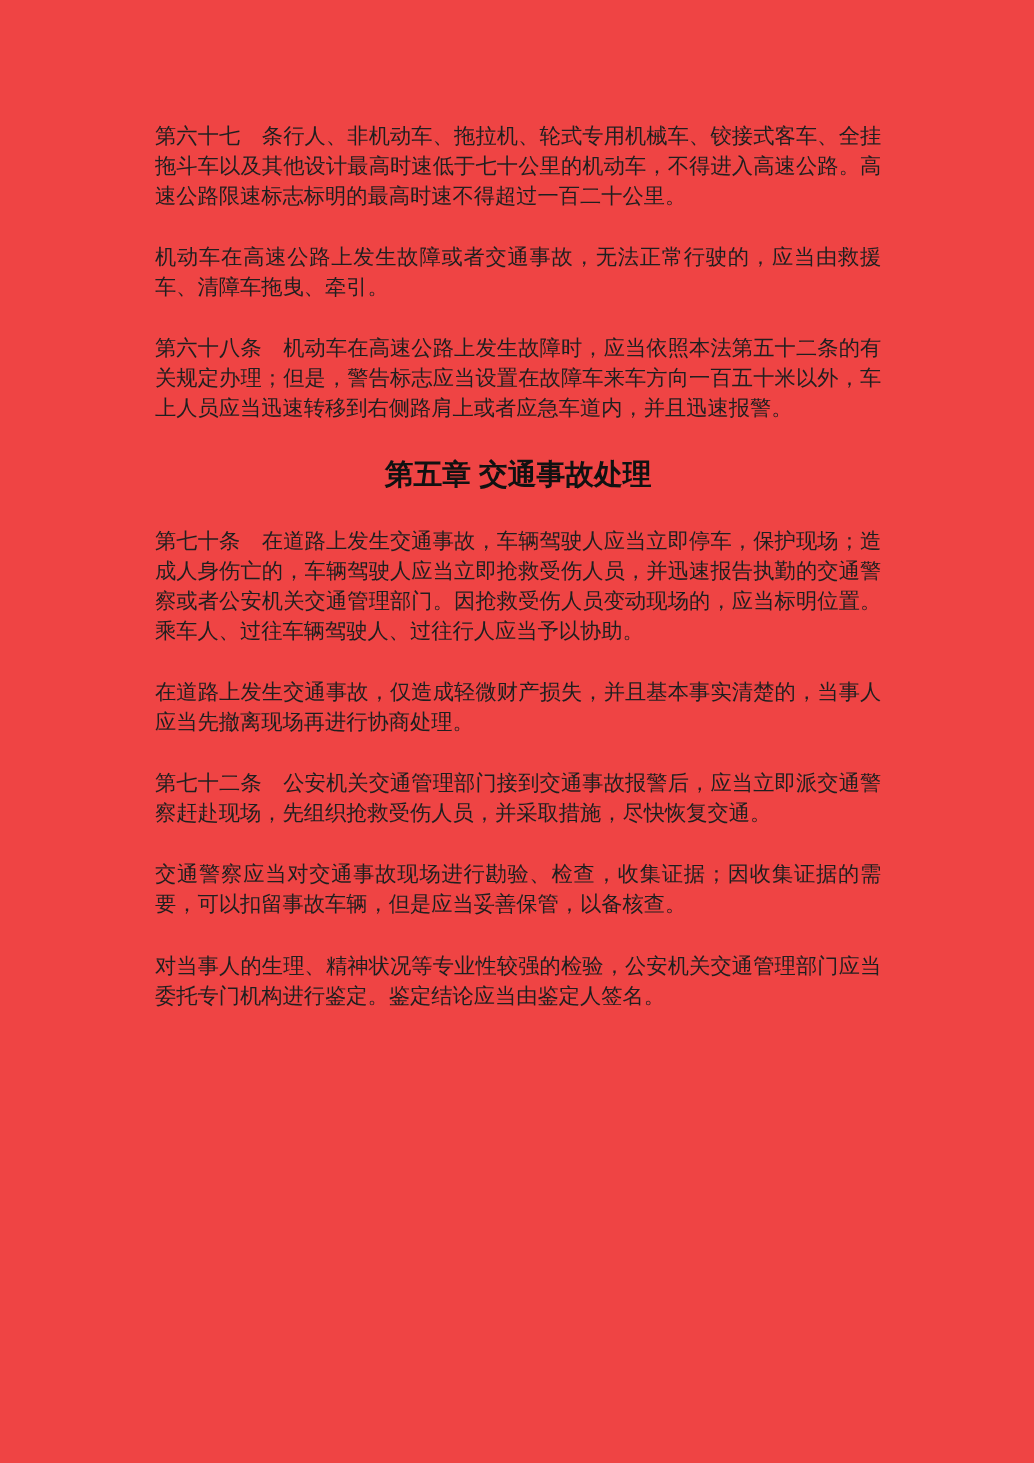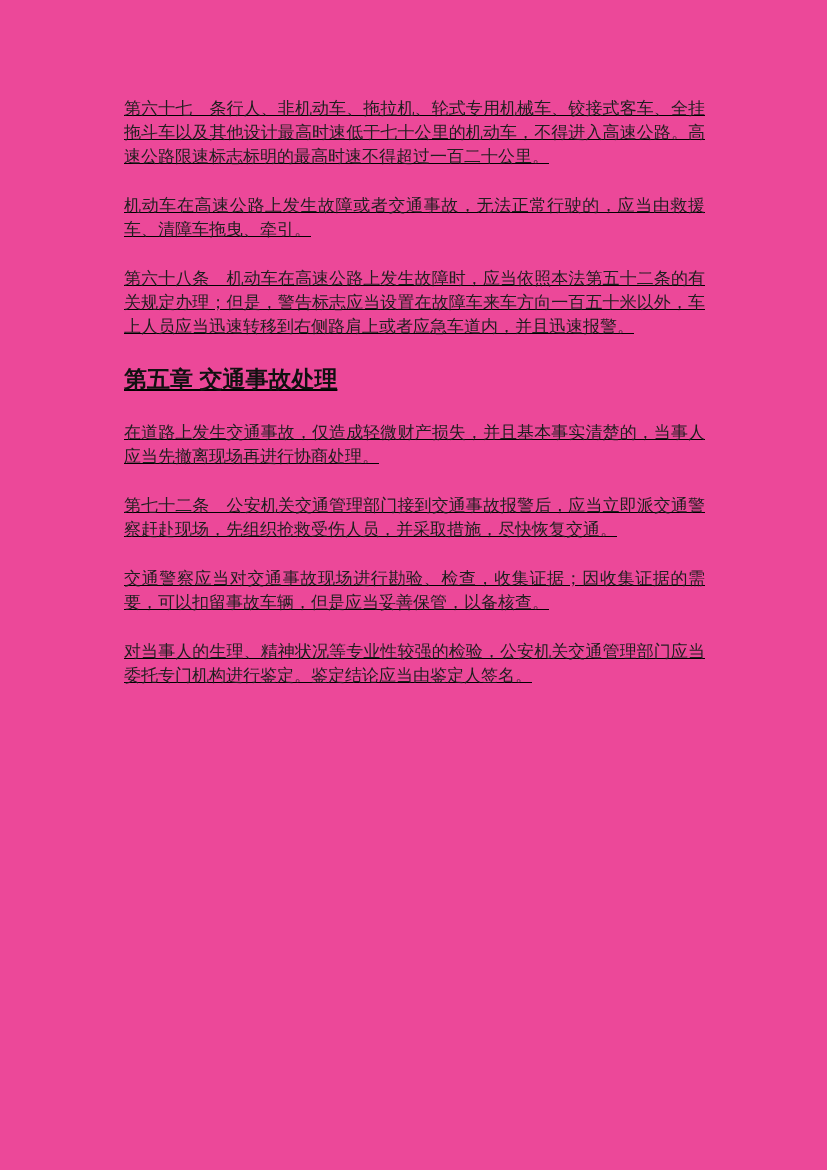--- a/index.html
+++ b/index.html
@@ -9,54 +9,54 @@
   }
   body {
     width: 827px;
     height: 1170px;
     overflow: hidden;
   }
   .page {
     box-sizing: border-box;
     width: 827px;
     height: 1170px;
-    background: #ec4899;
+    background: #ef4444;
     padding: 97px 122px 0 124px;
-    text-decoration: underline;
   }
   .body-text p.para {
     font-family: "Liberation Serif", "DejaVu Serif", serif;
     font-size: 17px;
     line-height: 24px;
     color: #1f1f1f;
     text-align: justify;
     margin: 0 0 25px 0;
     word-break: break-all;
   }
   .chapter-heading {
     font-family: "Liberation Sans", "DejaVu Sans", sans-serif;
     font-size: 23px;
     font-weight: 700;
     color: #111111;
-    text-align: left;
+    text-align: center;
     margin: 21px 0 27px 0;
     line-height: 30px;
   }
 </style>
 </head>
 <body>
 
 <div class="page">
   <section class="body-text">
       <p class="para">第六十七　条行人、非机动车、拖拉机、轮式专用机械车、铰接式客车、全挂拖斗车以及其他设计最高时速低于七十公里的机动车，不得进入高速公路。高速公路限速标志标明的最高时速不得超过一百二十公里。</p>
       <p class="para">机动车在高速公路上发生故障或者交通事故，无法正常行驶的，应当由救援车、清障车拖曳、牵引。</p>
       <p class="para">第六十八条　机动车在高速公路上发生故障时，应当依照本法第五十二条的有关规定办理；但是，警告标志应当设置在故障车来车方向一百五十米以外，车上人员应当迅速转移到右侧路肩上或者应急车道内，并且迅速报警。</p>
     </section>
 
   <h1 class="chapter-heading">第五章 交通事故处理</h1>
 
   <section class="body-text">
+      <p class="para">第七十条　在道路上发生交通事故，车辆驾驶人应当立即停车，保护现场；造成人身伤亡的，车辆驾驶人应当立即抢救受伤人员，并迅速报告执勤的交通警察或者公安机关交通管理部门。因抢救受伤人员变动现场的，应当标明位置。乘车人、过往车辆驾驶人、过往行人应当予以协助。</p>
       <p class="para">在道路上发生交通事故，仅造成轻微财产损失，并且基本事实清楚的，当事人应当先撤离现场再进行协商处理。</p>
       <p class="para">第七十二条　公安机关交通管理部门接到交通事故报警后，应当立即派交通警察赶赴现场，先组织抢救受伤人员，并采取措施，尽快恢复交通。</p>
       <p class="para">交通警察应当对交通事故现场进行勘验、检查，收集证据；因收集证据的需要，可以扣留事故车辆，但是应当妥善保管，以备核查。</p>
       <p class="para">对当事人的生理、精神状况等专业性较强的检验，公安机关交通管理部门应当委托专门机构进行鉴定。鉴定结论应当由鉴定人签名。</p>
     </section>
 </div>
 
 </body></html>

